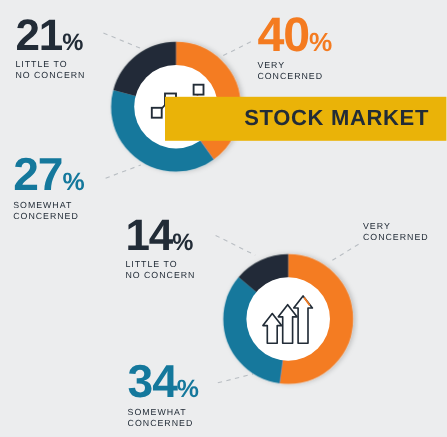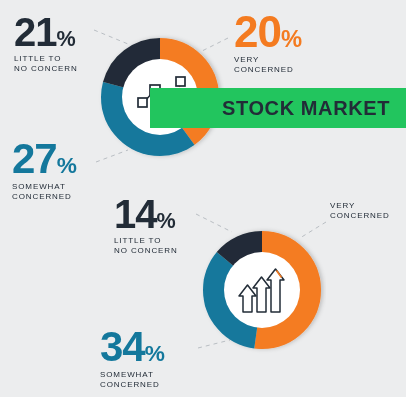--- a/index.html
+++ b/index.html
@@ -17,21 +17,21 @@
   #infographic {
     position: relative;
     width: 406px;
     height: 397px;
     background: #ecedee;
   }
 
   
   .title-band {
     position: absolute;
-    background: #22c55e;
+    background: #eab308;
     display: flex;
     align-items: center;
     box-sizing: border-box;
   }
   #band-stock {
     left: 150px;
     top: 88px;
     width: 256px;
     height: 40px;
     justify-content: flex-end;
@@ -91,21 +91,21 @@
 
   #stat-stock-somewhat { left: 12px;  top: 140px; }
   #stat-stock-somewhat .stat-number { font-size: 42px; }
 
   #stat-infl-little    { left: 114px; top: 196px; }
   #stat-infl-little .stat-number { font-size: 40px; }
 
   #stat-infl-very      { left: 330px; top: 198px; }
   #stat-infl-very .stat-number { font-size: 44px; }
 
-  #stat-infl-somewhat  { left: 100px; top: 328px; }
+  #stat-infl-somewhat  { left: 116px; top: 328px; }
   #stat-infl-somewhat .stat-number { font-size: 42px; }
 
   
   .donut {
     position: absolute;
   }
   #donut-stock     { left: 96px;  top: 33px;  width: 128px; height: 128px; }
   #donut-inflation { left: 198px; top: 226px; width: 128px; height: 128px; }
 
   .connector-layer {
@@ -196,21 +196,21 @@
     <span class="band-title">STOCK MARKET</span>
   </div>
 
 
   <div class="stat" id="stat-stock-little">
     <span class="stat-number navy"><span>21</span><span class="pct">%</span></span>
     <span class="stat-desc"><span>LITTLE TO</span><br><span>NO CONCERN</span></span>
   </div>
 
   <div class="stat" id="stat-stock-very">
-    <span class="stat-number orange"><span>20</span><span class="pct">%</span></span>
+    <span class="stat-number orange"><span>40</span><span class="pct">%</span></span>
     <span class="stat-desc"><span>VERY</span><br><span>CONCERNED</span></span>
   </div>
 
   <div class="stat" id="stat-stock-somewhat">
     <span class="stat-number teal"><span>27</span><span class="pct">%</span></span>
     <span class="stat-desc"><span>SOMEWHAT</span><br><span>CONCERNED</span></span>
   </div>
 
   <div class="stat" id="stat-infl-little">
     <span class="stat-number navy"><span>14</span><span class="pct">%</span></span>

